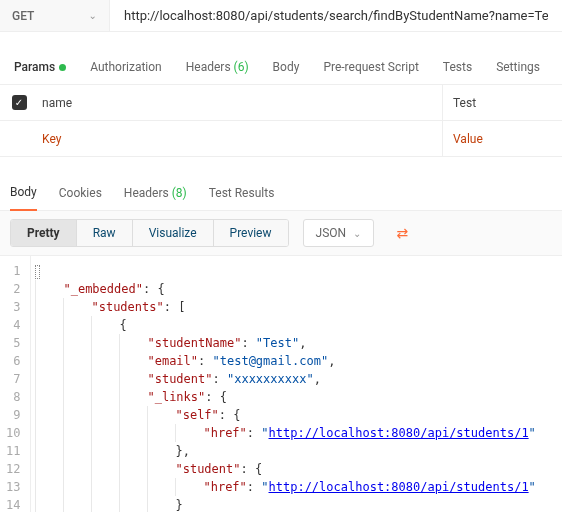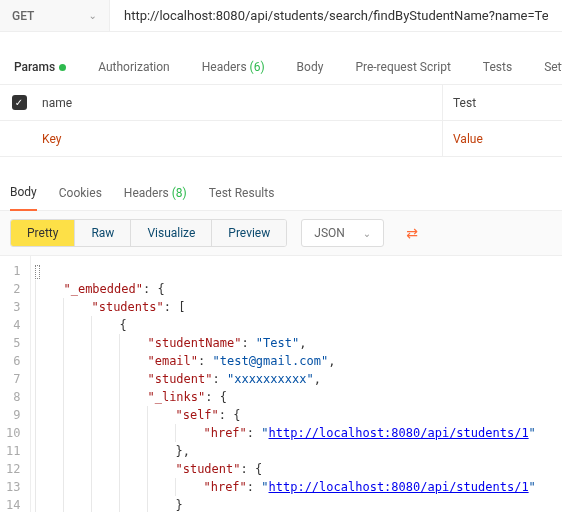--- a/index.html
+++ b/index.html
@@ -3,42 +3,42 @@
 <meta charset="utf-8">
 <style>
 *{box-sizing:border-box;margin:0;padding:0}
 body{font-family:-apple-system,BlinkMacSystemFont,"Segoe UI",Roboto,sans-serif;font-size:12px;color:#555;background:#fff;width:562px}
 .request-row{display:flex;align-items:stretch;height:32px;border-bottom:1px solid #eee}
 .method-select{display:flex;align-items:center;justify-content:space-between;background:#f8f8f8;padding:0 12px;width:110px;border-right:1px solid #eee;cursor:pointer}
 .method-text{color:#666;font-weight:500}
 .chevron{color:#999;font-size:10px}
 .url-field{flex:1;padding:0 14px;display:flex;align-items:center}
 .url-input{border:0;outline:0;width:100%;font-size:13px;color:#333;font-family:inherit}
-.tabs-row{display:flex;align-items:center;gap:8px;padding:0 14px;margin-top:18px;border-bottom:1px solid #eee}
+.tabs-row{display:flex;align-items:center;gap:0;padding:0 14px;margin-top:18px;border-bottom:1px solid #eee}
 .tab{padding:10px 0;margin-right:24px;color:#666;cursor:pointer;font-size:12px;white-space:nowrap}
 .tab.active{color:#333;font-weight:500}
 .dot{display:inline-block;width:7px;height:7px;border-radius:50%;background:#2eba4e;margin-left:4px;vertical-align:middle}
 .count{color:#2eba4e}
 .params-table{width:100%}
 .param-row{display:flex;align-items:center;border-bottom:1px solid #eee;height:36px}
 .check-cell{width:38px;display:flex;justify-content:center}
 .checkbox{width:15px;height:15px;border-radius:3px;background:#333;display:flex;align-items:center;justify-content:center;color:#fff;font-size:10px}
 .key-cell{flex:1;padding:0 4px;color:#444;min-width:0;overflow:hidden}
 .val-cell{width:120px;padding:0 10px;color:#444;border-left:1px solid #eee;height:100%;display:flex;align-items:center}
 .placeholder{color:#c2410c}
 .resp-tabs{display:flex;align-items:center;padding:0 10px;margin-top:18px;gap:22px;border-bottom:1px solid #eee}
 .resp-tab{padding:10px 0;color:#666;cursor:pointer;font-size:12px}
 .resp-tab.active{color:#333;border-bottom:2px solid #ff6c37;margin-bottom:-1px}
 .view-row{display:flex;align-items:center;padding:8px 10px;gap:0;background:#fafafa;border-bottom:1px solid #eee}
 .view-tabs{display:flex;border:1px solid #ddd;border-radius:3px;overflow:hidden;background:#fff}
 .view-tab{padding:6px 16px;font-size:12px;color:#0c4a6e;cursor:pointer;border-right:1px solid #ddd}
 .view-tab:last-child{border-right:0}
-.view-tab.active{background:#fde047;color:#333;font-weight:400}
+.view-tab.active{background:#e5e5e5;color:#333;font-weight:700}
 .view-tab:not(.active){background:#f8f8f8}
-.type-select{display:flex;align-items:center;border:1px solid #ddd;border-radius:3px;padding:6px 12px;margin-left:14px;background:#fff;cursor:pointer;gap:18px;color:#666}
+.type-select{display:flex;align-items:center;border:1px solid #ddd;border-radius:3px;padding:6px 12px;margin-left:14px;background:#fff;cursor:pointer;gap:7px;color:#666}
 .wrap-btn{margin-left:14px;width:28px;height:28px;display:flex;align-items:center;justify-content:center;cursor:pointer}
 .wrap-icon{color:#ff6c37;font-size:14px}
 .code-area{display:flex;font-family:Consolas,Monaco,monospace;font-size:12px;line-height:18px;overflow:hidden}
 .gutter{background:#fff;color:#aaa;text-align:right;padding:6px 10px 6px 6px;border-right:1px solid #eee;user-select:none}
 .gutter div{height:18px}
 .code{padding:6px 0;overflow:auto;flex:1}
 .code-line{height:18px;white-space:pre;padding-left:4px}
 .indent-guide{display:inline-block;border-left:1px solid #e8e8e8;width:28px;height:18px;vertical-align:top}
 .tok-key{color:#a31515}
 .tok-str{color:#0451a5}

